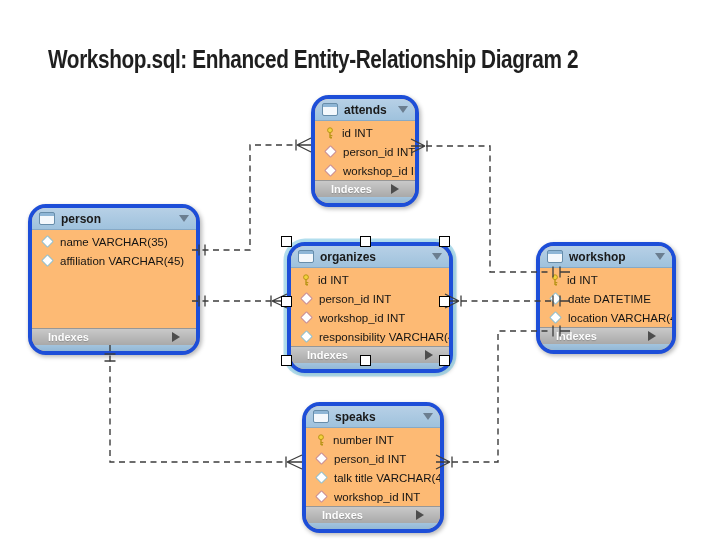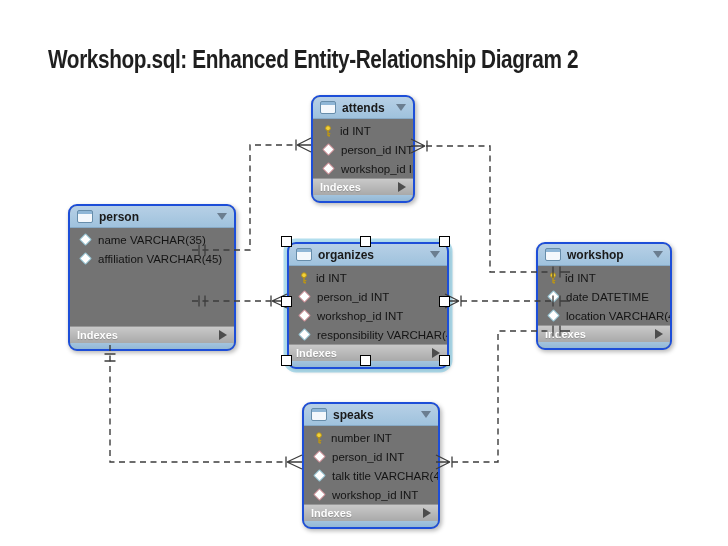--- a/index.html
+++ b/index.html
@@ -2,40 +2,40 @@
 <html><head>
 <meta charset="utf-8">
 <style>
   html,body{margin:0;padding:0;background:#fff;}
   .canvas{position:relative;width:728px;height:546px;background:#ffffff;overflow:hidden;
           font-family:"Liberation Sans",sans-serif;text-decoration:underline;}
   .page-title{position:absolute;left:48px;top:44px;margin:0;font-size:26px;font-weight:bold;
           color:#1f1f1f;letter-spacing:-0.5px;white-space:nowrap;
           transform:scaleX(.8);transform-origin:left top;}
   
-  .db-table{position:absolute;border:2px solid #1d4ed8;border-radius:9px;background:#737373;
+  .db-table{position:absolute;border:4px solid #1d4ed8;border-radius:18px;background:#fdba74;
           box-shadow:1.5px 2px 4px rgba(0,0,0,.28);overflow:hidden;z-index:2;}
   .db-table.selected{box-shadow:0 0 0 3.5px rgba(126,200,227,.6),1.5px 2px 4px rgba(0,0,0,.28);}
   .tbl-header{height:21px;display:flex;align-items:center;gap:6px;padding:0 7px;
           background:linear-gradient(180deg,#b7d0e6 0%,#9fc2dd 100%);
           border-bottom:1px solid #87a9c5;font-size:12px;font-weight:bold;color:#1a1a1a;}
   .tbl-icon{width:14px;height:11px;flex:0 0 auto;border:1px solid #678daa;border-radius:2px;
           background:linear-gradient(#8fb6d6 0 3px,#f4f8fc 3px);}
   .tbl-name{white-space:nowrap;}
   .collapse-arrow{margin-left:auto;width:0;height:0;border-left:5px solid transparent;
           border-right:5px solid transparent;border-top:7px solid #6b7e90;}
   .tbl-rows{padding-top:2px;}
   .tbl-row{height:19px;display:flex;align-items:center;gap:6px;padding:0 4px 0 9px;
           font-size:11.5px;color:#141414;white-space:nowrap;}
   .icon-key{width:12px;height:12px;flex:0 0 auto;display:inline-flex;}
   .diamond{width:7px;height:7px;flex:0 0 auto;margin:0 2px;border:1.5px solid;border-radius:1px;
           background:#fff;transform:rotate(45deg);}
   .diamond.fk{border-color:#c98f96;}
   .diamond.attr{border-color:#93c0cf;}
-  .tbl-footer{height:16px;display:flex;align-items:center;padding:0 7px;
+  .tbl-footer{height:16px;display:flex;align-items:center;padding:0 16px;
           background:linear-gradient(180deg,#c9c9c9,#a9a9a9);border-top:1px solid #979797;
           color:#fdfdfd;font-size:11px;font-weight:bold;text-shadow:0 1px 1px rgba(0,0,0,.2);}
   .expand-arrow{margin-left:auto;width:0;height:0;border-top:5px solid transparent;
           border-bottom:5px solid transparent;border-left:8px solid #4d4d4d;}
   .tbl-bottom{height:6px;background:linear-gradient(180deg,#a3c4de,#93b8d6);}
   
   .connectors{position:absolute;left:0;top:0;z-index:4;pointer-events:none;}
   .rel-line{fill:none;stroke:#3d3d3d;stroke-width:1.4;stroke-dasharray:6 4.5;}
   .mk{fill:none;stroke:#3d3d3d;stroke-width:1.3;}
   
@@ -74,21 +74,21 @@
         <span>workshop_id INT</span>
       </div>
     </div>
     <div class="tbl-footer">
       <span>Indexes</span>
       <span class="expand-arrow"></span>
     </div>
     <div class="tbl-bottom"></div>
   </div>
 
-  <div class="db-table" style="left:28px;top:204px;width:164px;margin-left:40px;">
+  <div class="db-table" style="left:28px;top:204px;width:164px;">
     <div class="tbl-header">
       <span class="tbl-icon"></span>
       <span class="tbl-name">person</span>
       <span class="collapse-arrow"></span>
     </div>
     <div class="tbl-rows" style="height:96px;">
       <div class="tbl-row">
         <span class="diamond attr"></span>
         <span>name VARCHAR(35)</span>
       </div>

